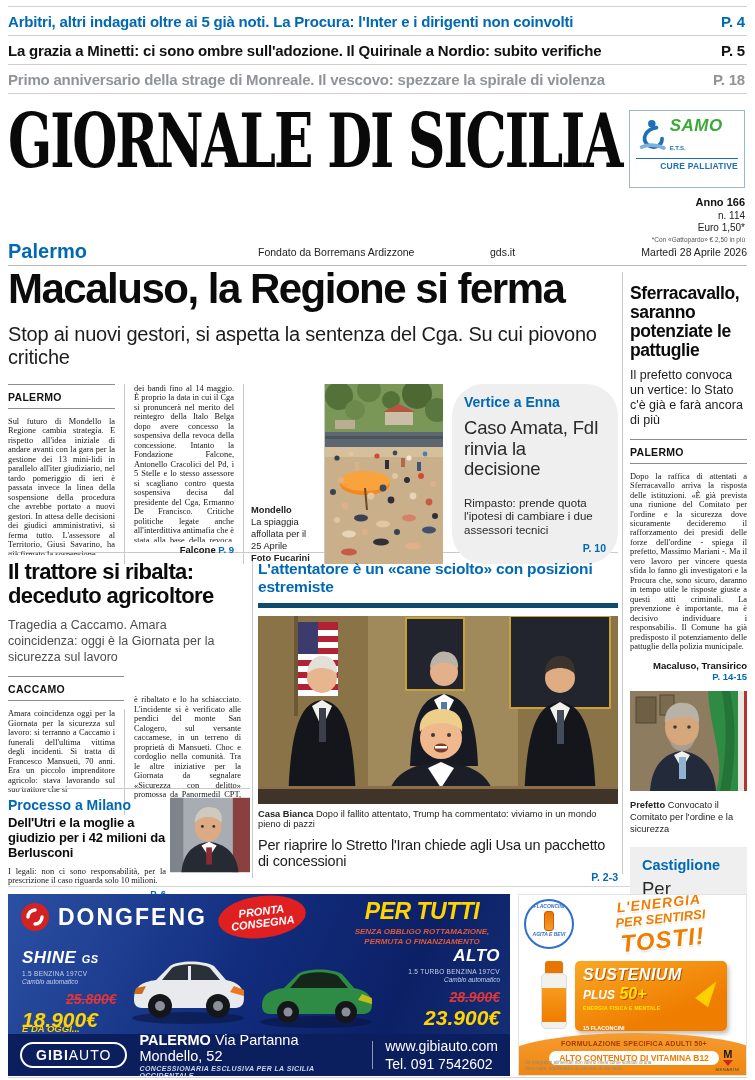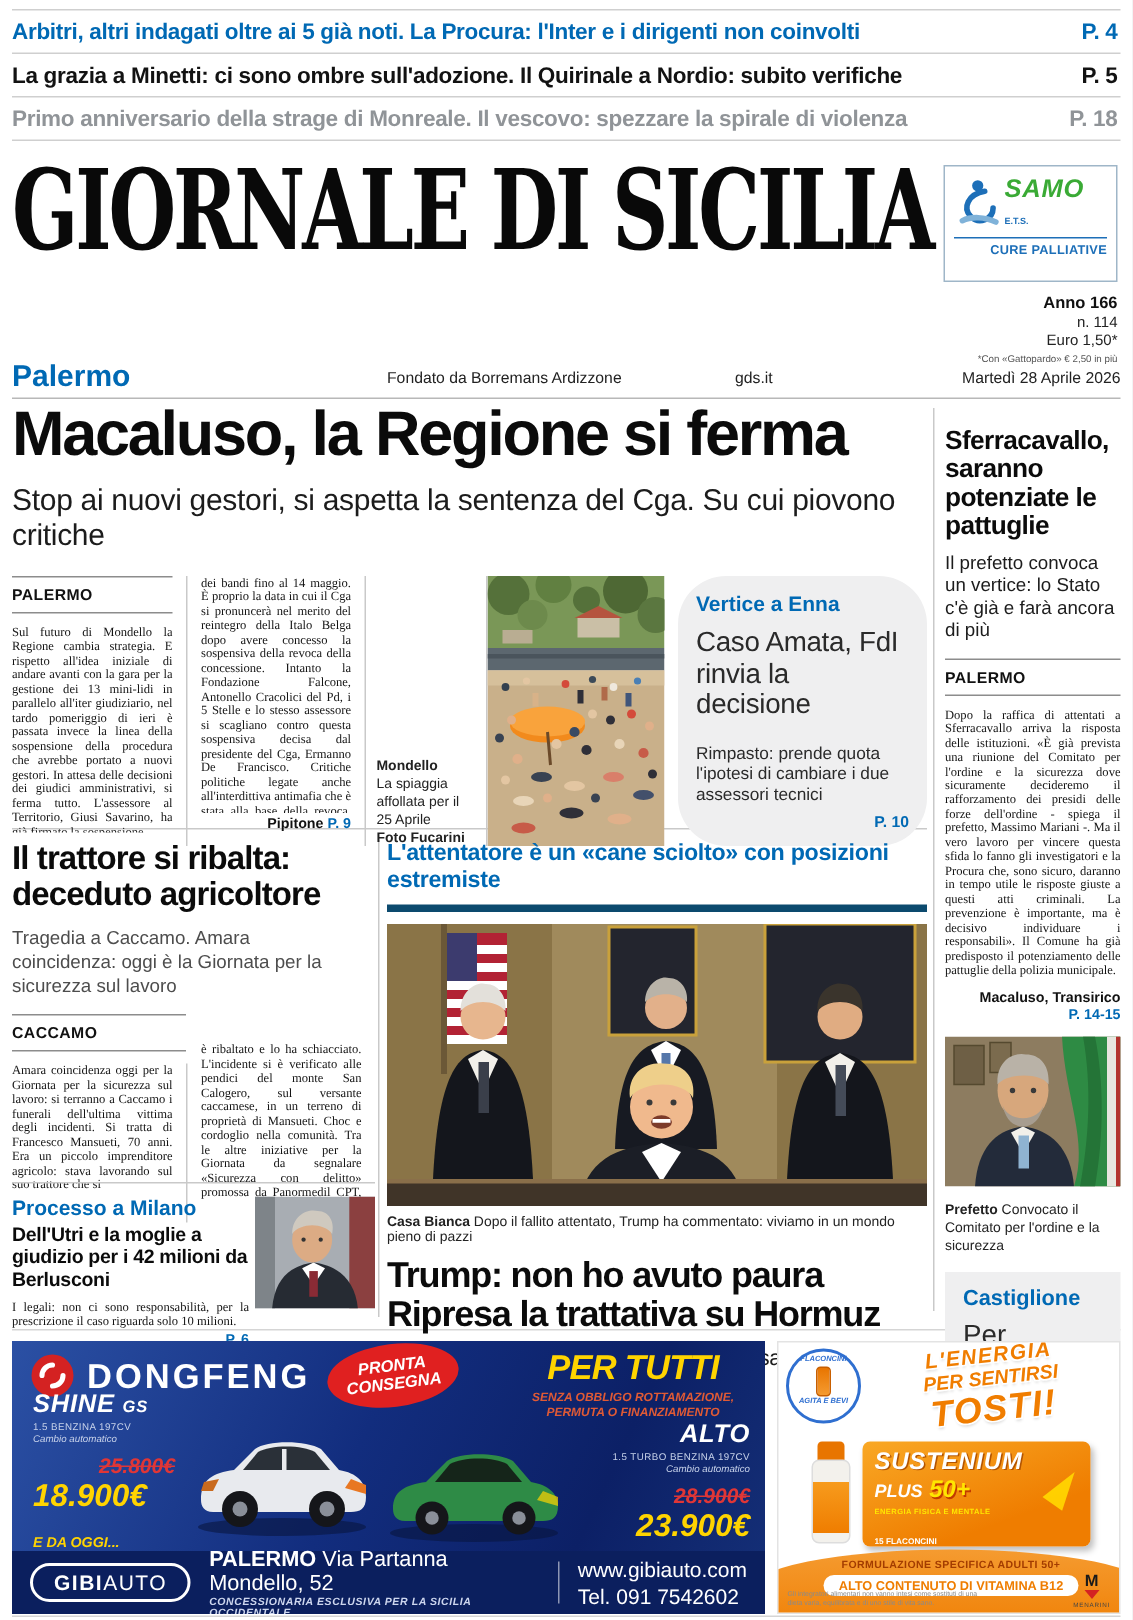--- a/index.html
+++ b/index.html
@@ -101,21 +101,21 @@
   .trump-pg { text-align:right; font-size:10.5px; font-weight:bold; color:#0069b4; margin-top:2px;}
   
   .ad-left { position:absolute; left:8px; top:894px; width:502px; height:182px;
     background:linear-gradient(115deg,#2b50a4 0%,#122d7e 45%,#0c2066 75%,#153078 100%); overflow:hidden; }
   .df-head { position:absolute; top:8px; left:12px; display:flex; align-items:center; gap:8px; }
   .df-name { color:#fff; font-size:23px; font-weight:bold; letter-spacing:2px; }
   .df-pronta { position:absolute; left:210px; top:2px; width:88px; height:42px; background:#e02020; border-radius:50%; transform:rotate(-7deg); display:flex; flex-direction:column; justify-content:center; align-items:center; color:#fff; font-weight:bold; font-style:italic; font-size:11px; line-height:1.1;}
   .df-tutti { position:absolute; right:8px; top:4px; width:160px; text-align:center; }
   .df-tutti-h { color:#ffd400; font-size:23px; font-weight:bold; font-style:italic; letter-spacing:-0.5px;}
   .df-tutti-s { color:#e05a35; font-size:8px; font-weight:bold; font-style:italic; line-height:1.25; margin-top:2px;}
-  .df-model { position:absolute; top:32px; }
+  .df-model { position:absolute; top:54px; }
   .df-model.left { left:14px; text-align:left; }
   .df-model.right { right:10px; top:52px; text-align:right; }
   .df-mname { color:#fff; font-size:17px; font-weight:bold; font-style:italic; letter-spacing:0.5px;}
   .df-mname .small { font-size:11px; }
   .df-minfo { color:#c7d2ea; font-size:6.5px; margin-top:2px; letter-spacing:0.3px;}
   .df-minfo2 { color:#c7d2ea; font-size:6.5px; font-style:italic; margin-top:1px;}
   .df-old { color:#e03636; font-size:14px; font-weight:bold; text-decoration:line-through; margin-top:6px; font-style:italic;margin-left:44px;}
   .df-new { color:#ffd400; font-size:21px; font-weight:bold; margin-top:1px; font-style:italic;}
   .df-gar { position:absolute; left:14px; top:129px; color:#ffd400; font-style:italic; font-weight:bold; }
   .df-gar .l1 { font-size:9.5px; } .df-gar .l2 { font-size:10.5px; }
@@ -222,21 +222,21 @@
     <div class="lead-sub">Stop ai nuovi gestori, si aspetta la sentenza del Cga. Su cui piovono critiche</div>
     <div class="lead-row">
       <div class="lead-c1">
         <div class="kicker">PALERMO</div>
         <div class="bodytext">Sul futuro di Mondello la Regione cambia strategia. E rispetto all'idea iniziale di andare avanti con la gara per la gestione dei 13 mini-lidi in parallelo all'iter giudiziario, nel tardo pomeriggio di ieri è passata invece la linea della sospensione della procedura che avrebbe portato a nuovi gestori. In attesa delle decisioni dei giudici amministrativi, si ferma tutto. L'assessore al Territorio, Giusi Savarino, ha già firmato la sospensione</div>
       </div>
       <div class="vrule" style="position:static; height:180px;"></div>
       <div class="lead-c2">
         <div class="bodytext">dei bandi fino al 14 maggio. È proprio la data in cui il Cga si pronuncerà nel merito del reintegro della Italo Belga dopo avere concesso la sospensiva della revoca della concessione. Intanto la Fondazione Falcone, Antonello Cracolici del Pd, i 5 Stelle e lo stesso assessore si scagliano contro questa sospensiva decisa dal presidente del Cga, Ermanno De Francisco. Critiche politiche legate anche all'interdittiva antimafia che è stata alla base della revoca. Ma l'Italo-Belga si difende pure su questo punto.</div>
         <div class="sig">
-          <span>Pipitone</span>
+          <span>Falcone</span>
           <span class="pg">P. 9</span>
         </div>
       </div>
       <div class="vrule" style="position:static; height:180px;"></div>
       <div class="cap-col">
         <div class="caption">
           <b>Mondello</b><br>
           <span>La spiaggia affollata per il 25 Aprile</span><br>
           <b>Foto Fucarini</b>
         </div>
@@ -443,24 +443,20 @@
         <circle cx="175" cy="119" r="2" fill="#3a3a3a"></circle>
           <circle cx="191" cy="119" r="2" fill="#3a3a3a"></circle>
       </g>
       <rect x="0" y="172" width="360" height="16" fill="#403428"></rect>
       <rect x="0" y="170" width="360" height="3" fill="#8a6f4a"></rect>
     </svg>
     <div class="trump-cap">
       <b>Casa Bianca</b>
       <span>Dopo il fallito attentato, Trump ha commentato: viviamo in un mondo pieno di pazzi</span>
     </div>
-    <div class="trump-h">
-      <div>Trump: non ho avuto paura</div>
-      <div>Ripresa la trattativa su Hormuz</div>
-    </div>
     <div class="trump-sub">Per riaprire lo Stretto l'Iran chiede agli Usa un pacchetto di concessioni</div>
     <div class="trump-pg">P. 2-3</div>
   </div>
 
   <div class="ad-left">
     <div class="df-head">
       <svg width="30" height="30" viewBox="0 0 30 30">
         <circle cx="15" cy="15" r="14" fill="#d42222"></circle>
         <path d="M8,15 a7,7 0 0 1 7,-7" fill="none" stroke="#fff" stroke-width="3.4" stroke-linecap="round"></path>
         <path d="M22,15 a7,7 0 0 1 -7,7" fill="none" stroke="#fff" stroke-width="3.4" stroke-linecap="round"></path>

